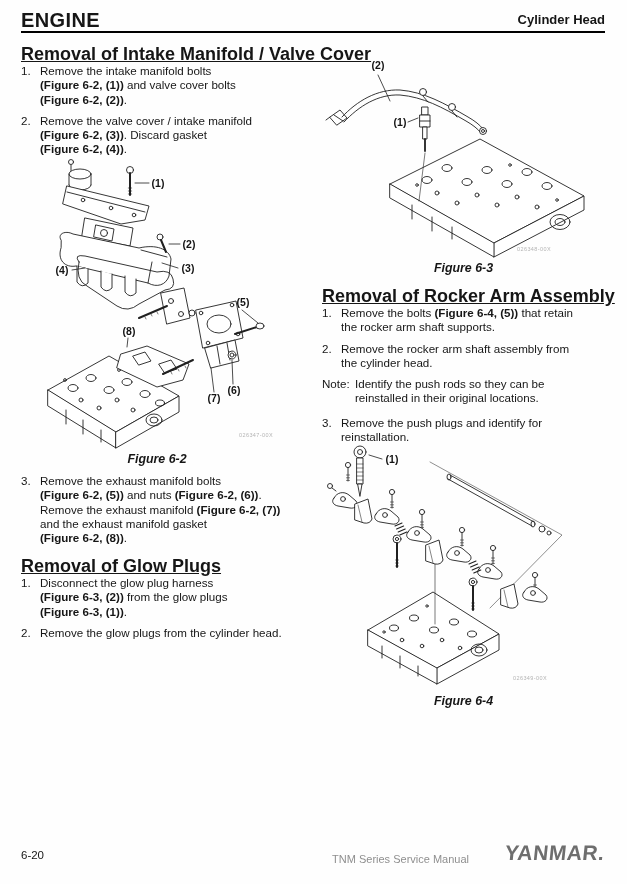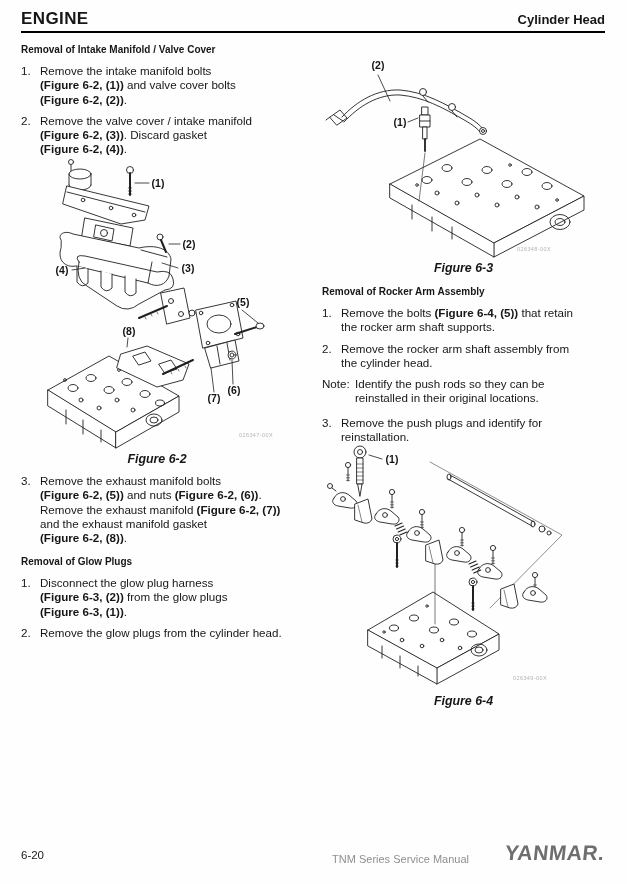--- a/index.html
+++ b/index.html
@@ -1,24 +1,24 @@
 <!DOCTYPE html>
 <html><head>
 <meta charset="utf-8">
 <style>
   html,body{margin:0;padding:0;background:#ddd;}
   .page{position:relative;width:627px;height:884px;background:#fefefe;margin:0 auto;
         font-family:"Liberation Sans",sans-serif;color:#161616;overflow:hidden;}
-  .hdr-left{position:absolute;left:21px;top:9px;font-size:17px;font-weight:bold;letter-spacing:.4px;}
+  .hdr-left{position:absolute;left:21px;top:9px;font-size:20px;font-weight:bold;letter-spacing:.4px;}
   .hdr-right{position:absolute;right:22px;top:12px;font-size:13px;font-weight:bold;}
   .hdr-rule{position:absolute;left:21px;right:22px;top:31px;border-top:2px solid #000;}
   .col{position:absolute;top:0;height:884px;}
   .col-left{left:21px;width:282px;}
   .col-right{left:322px;width:284px;}
-  .sec-title{position:absolute;font-size:10px;font-weight:bold;white-space:nowrap;}
+  .sec-title{position:absolute;font-size:18px;font-weight:bold;white-space:nowrap;text-decoration:underline;}
   .steps{position:absolute;display:flex;flex-direction:column;gap:7px;font-size:11.6px;line-height:14.3px;}
   .step{display:flex;}
   .step .num{width:19px;flex:none;}
   .step .body{flex:1;}
   .bold{font-weight:bold;}
   .note-row{display:flex;}
   .note-row .nlabel{width:33px;flex:none;}
   .fig{position:absolute;left:0;}
   .fig-caption{position:absolute;left:0;width:272px;text-align:center;
                font-size:12.4px;font-weight:bold;font-style:italic;}

